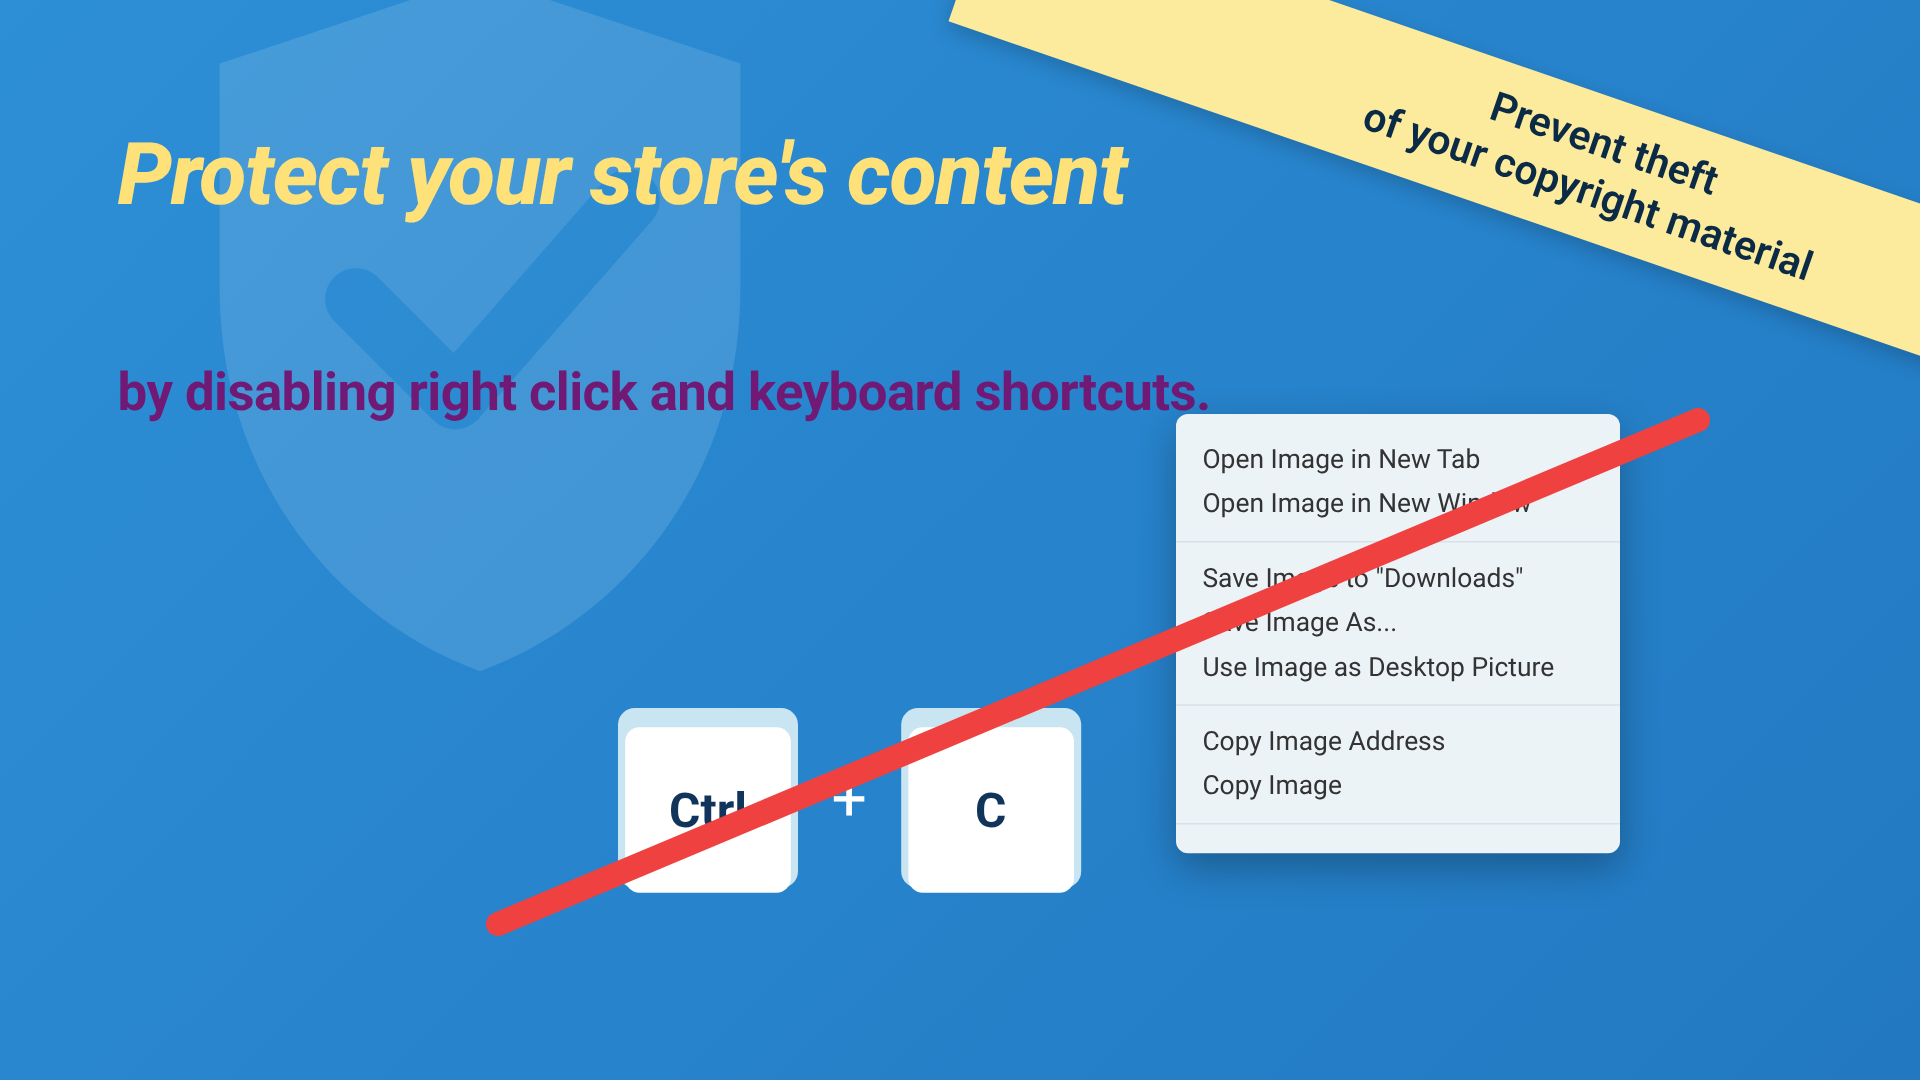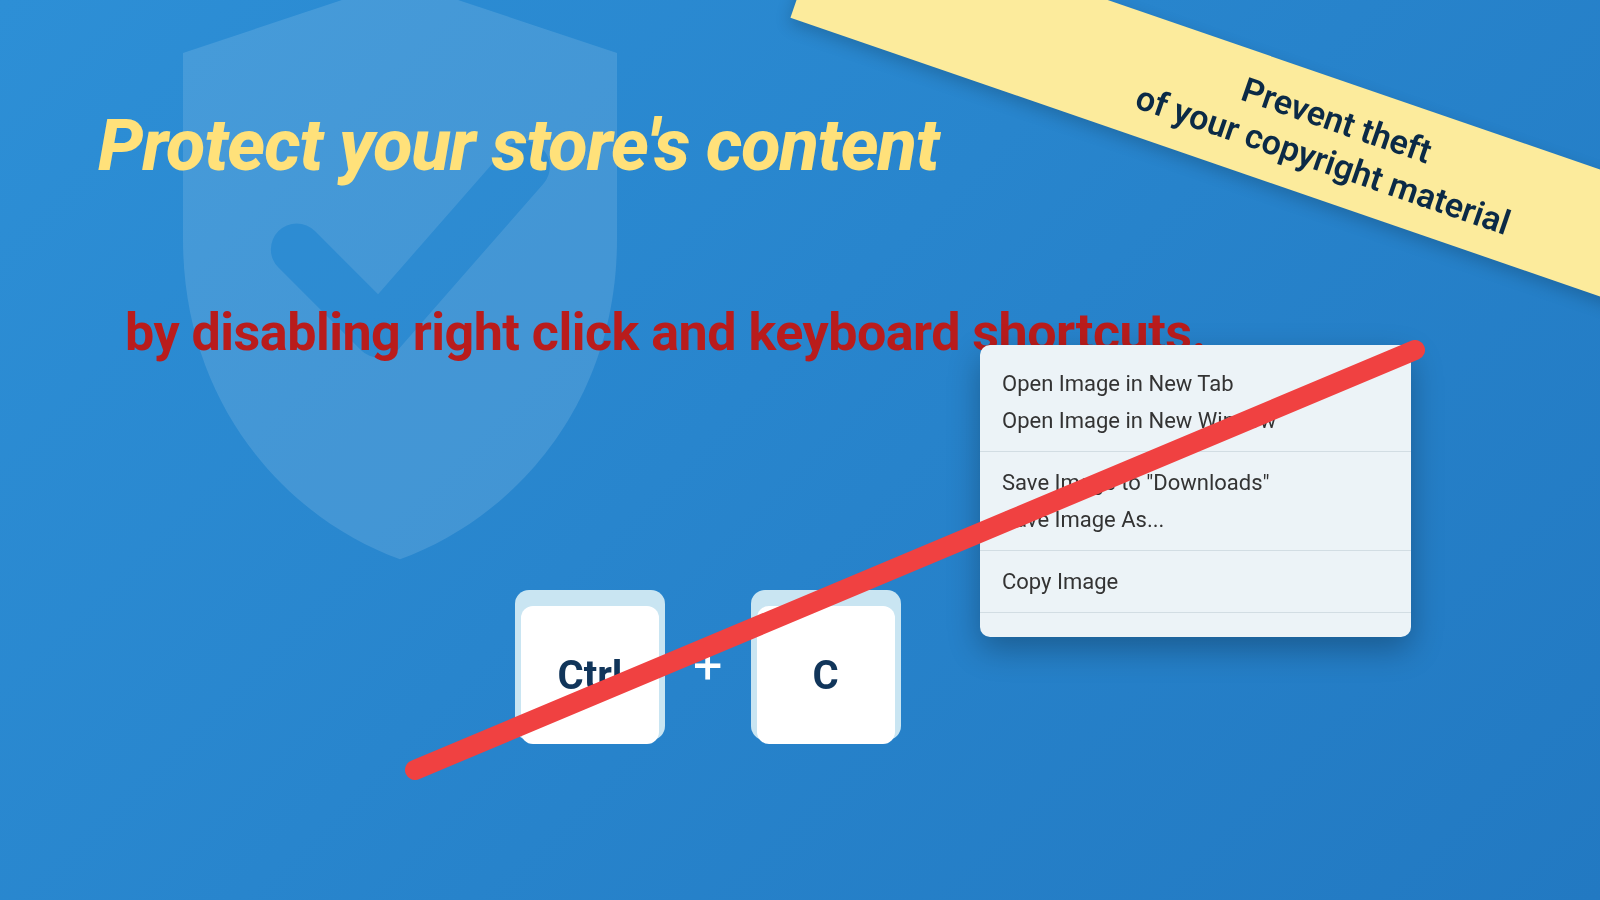--- a/index.html
+++ b/index.html
@@ -29,27 +29,26 @@
     line-height: 1.15;
     letter-spacing: -1px;
     z-index: 2;
     color: #ffe17a;
     font-style: italic;
   }
   .subhead {
     position: absolute;
     left: 98px;
     top: 300px;
-    font-size: 52px;
+    font-size: 44px;
     font-weight: 700;
     line-height: 1.25;
     letter-spacing: -0.5px;
-    color: #b91c1c;
+    color: #701a75;
     z-index: 2;
-    margin-left: 27px;
   }
   .ribbon {
     position: absolute;
     right: -280px;
     top: 80px;
     width: 1100px;
     height: 120px;
     background: #fceb9c;
     transform: rotate(19deg);
     display: flex;
@@ -101,21 +100,21 @@
   }
   .plus {
     font-size: 52px;
     font-weight: 400;
     color: #ffffff;
   }
   .context-menu {
     position: absolute;
     left: 980px;
     top: 345px;
-    width: 431px;
+    width: 370px;
     background: #ecf3f7;
     border-radius: 10px;
     box-shadow: 0 12px 32px rgba(0,0,0,0.28);
     padding: 16px 0;
     z-index: 4;
   }
   .menu-group { padding: 4px 0; }
   .menu-item {
     padding: 6px 22px;
     font-size: 22px;
@@ -163,23 +162,25 @@
 
 <div class="context-menu">
   <div class="menu-group">
     <div class="menu-item">Open Image in New Tab</div>
     <div class="menu-item">Open Image in New Window</div>
   </div>
   <div class="menu-divider"></div>
   <div class="menu-group">
     <div class="menu-item">Save Image to "Downloads"</div>
     <div class="menu-item">Save Image As...</div>
+    <div class="menu-item">Use Image as Desktop Picture</div>
   </div>
   <div class="menu-divider"></div>
   <div class="menu-group">
+    <div class="menu-item">Copy Image Address</div>
     <div class="menu-item">Copy Image</div>
   </div>
   <div class="menu-divider"></div>
 </div>
 
 <svg class="strike" style="left:405px; top:340px; width:1020px; height:440px;" viewBox="0 0 1020 440">
   <line x1="10" y1="430" x2="1010" y2="10" stroke="#f04141" stroke-width="20" stroke-linecap="round"></line>
 </svg>
 
 </body></html>

